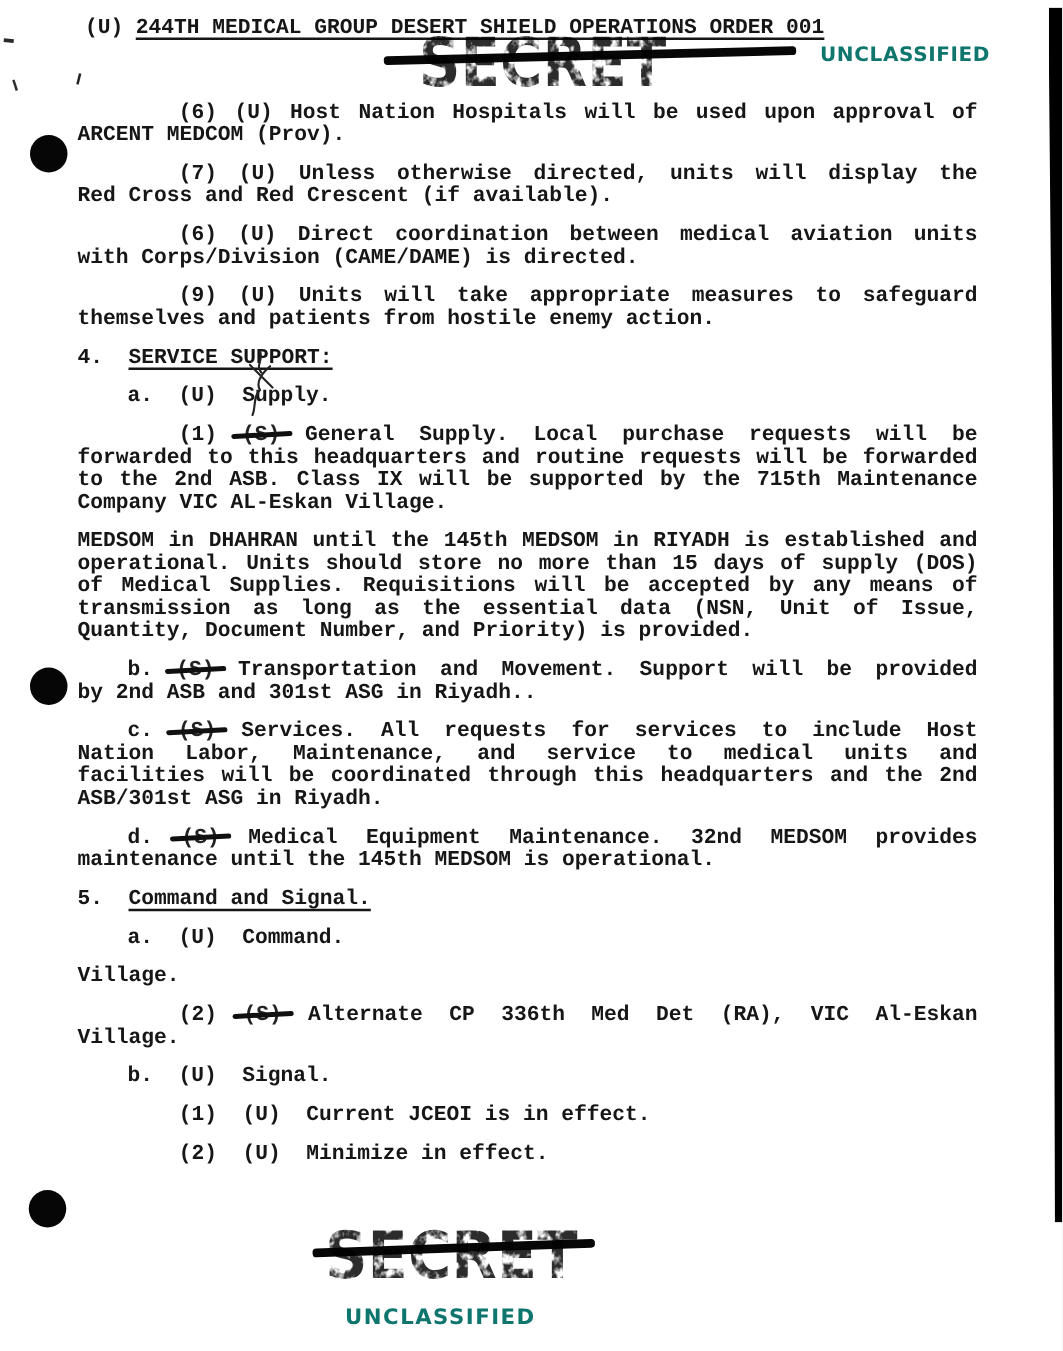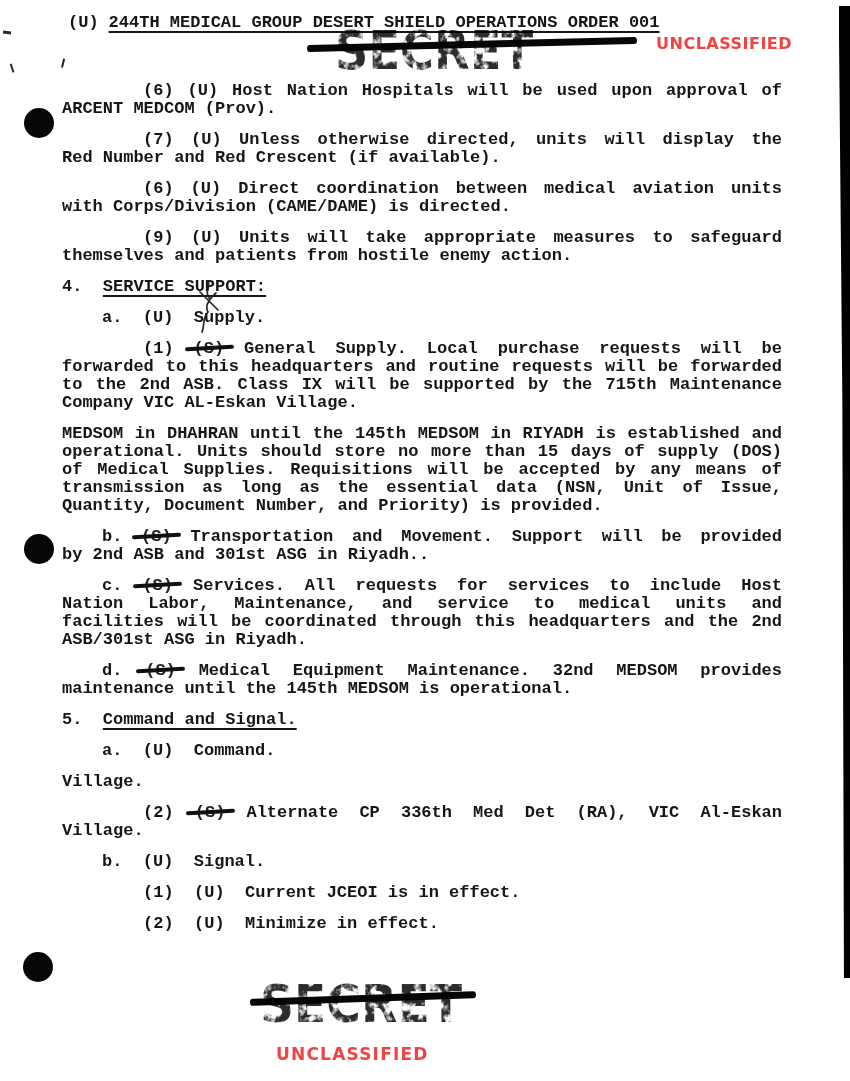--- a/index.html
+++ b/index.html
@@ -45,21 +45,21 @@
   .stamp-bottom { left:253px; top:976px; }
   .strike-bar {
     position:absolute; background:#070707; height:7px; border-radius:3px;
     mix-blend-mode:multiply;
   }
   .strike-top    { left:307px; top:41px;  width:330px; transform:rotate(-1.4deg); }
   .strike-bottom { left:250px; top:995px; width:226px; transform:rotate(-2deg); }
 
   .marking {
     position:absolute; font-family:"DejaVu Sans","Liberation Sans",sans-serif;
-    font-weight:bold; color:#ef4444;
+    font-weight:bold; color:#0f766e;
   }
   .marking-top    { left:656px; top:34px;   font-size:16px; letter-spacing:.5px; }
   .marking-bottom { left:276px; top:1044px; font-size:17px; letter-spacing:1.2px; }
 
   
   .punch { position:absolute; width:30px; height:30px; border-radius:50%; background:#060606; }
   .punch-1 { left:24px; top:108px; }
   .punch-2 { left:24px; top:534px; }
   .punch-3 { left:23px; top:952px; }
 
@@ -109,21 +109,21 @@
 
   <div class="marking marking-top">UNCLASSIFIED</div>
 
   <div class="doc-body">
       <div class="block para">
         <div class="line j ind-num">(6) (U) Host Nation Hospitals will be used upon approval of</div>
         <div class="line nj">ARCENT MEDCOM (Prov).</div>
       </div>
       <div class="block para">
         <div class="line j ind-num">(7) (U) Unless otherwise directed, units will display the</div>
-        <div class="line nj">Red Number and Red Crescent (if available).</div>
+        <div class="line nj">Red Cross and Red Crescent (if available).</div>
       </div>
       <div class="block para">
         <div class="line j ind-num">(6) (U) Direct coordination between medical aviation units</div>
         <div class="line nj">with Corps/Division (CAME/DAME) is directed.</div>
       </div>
       <div class="block para">
         <div class="line j ind-num">(9) (U) Units will take appropriate measures to safeguard</div>
         <div class="line nj">themselves and patients from hostile enemy action.</div>
       </div>
       <div class="block heading">

